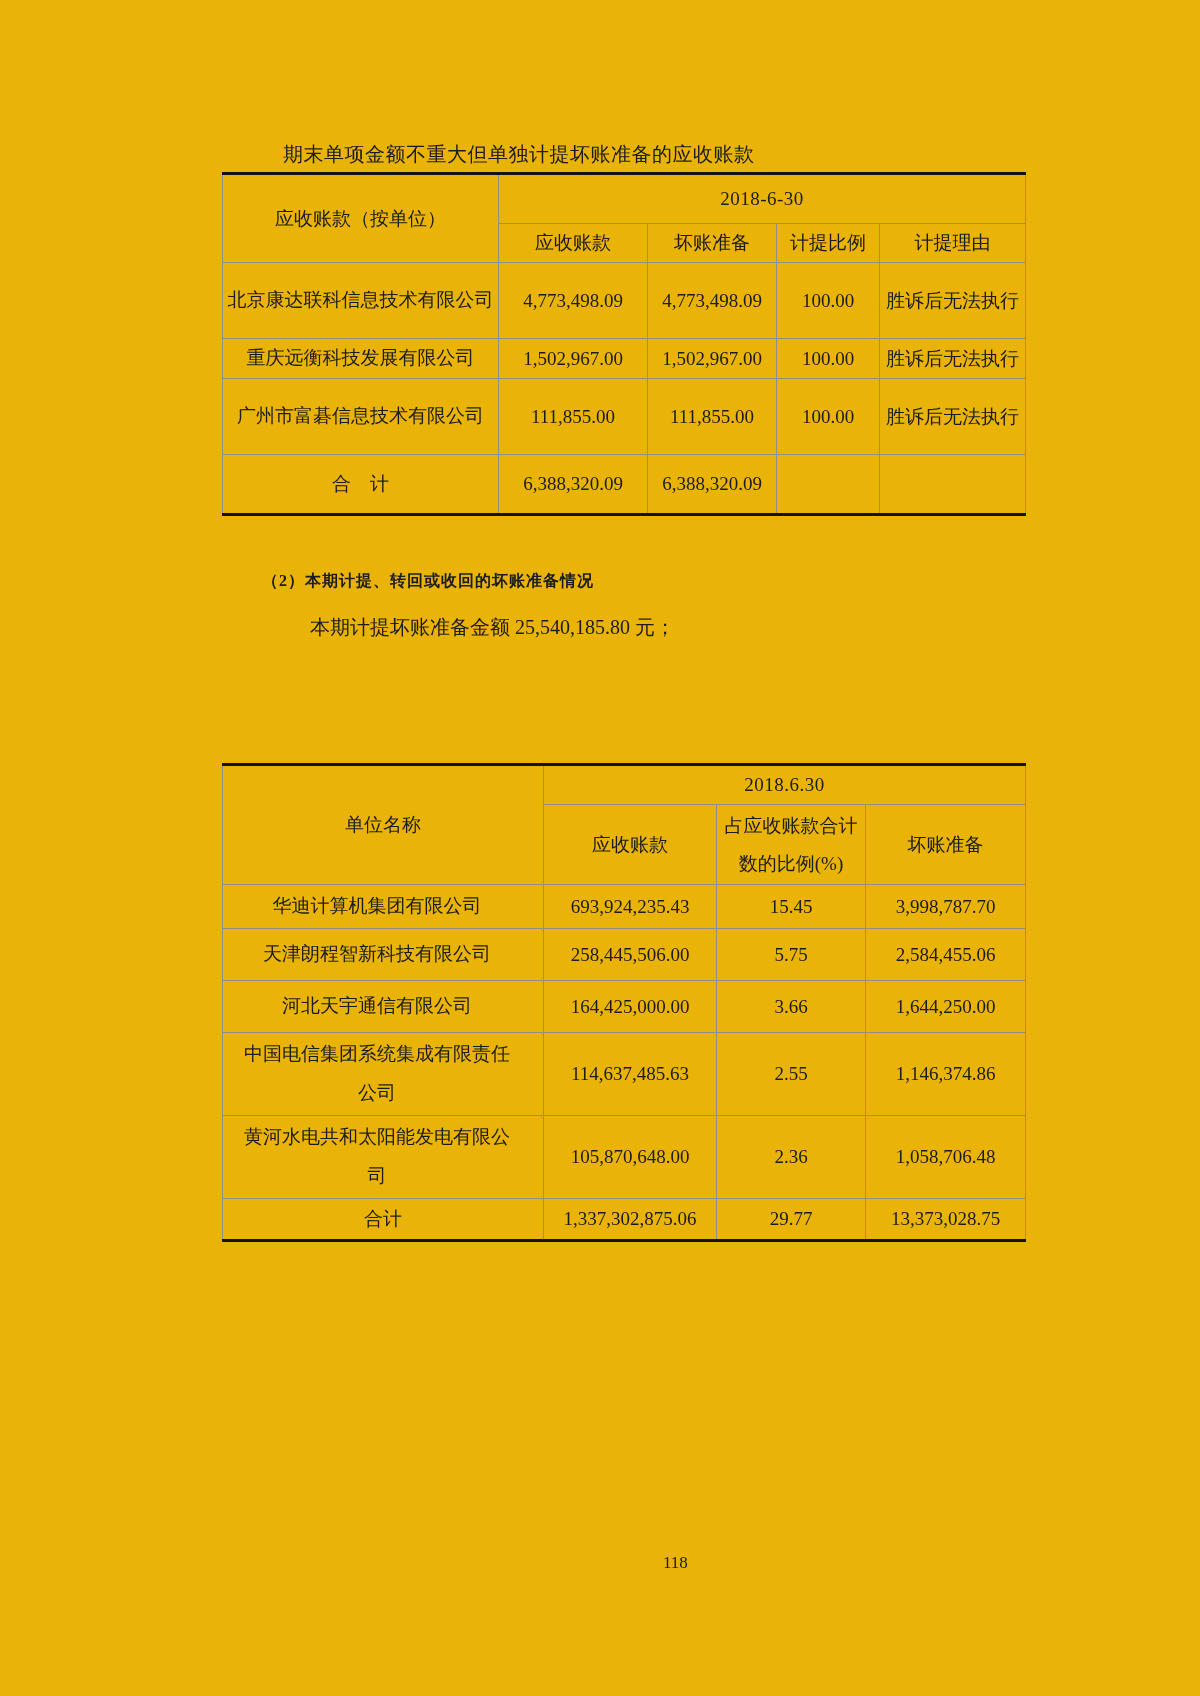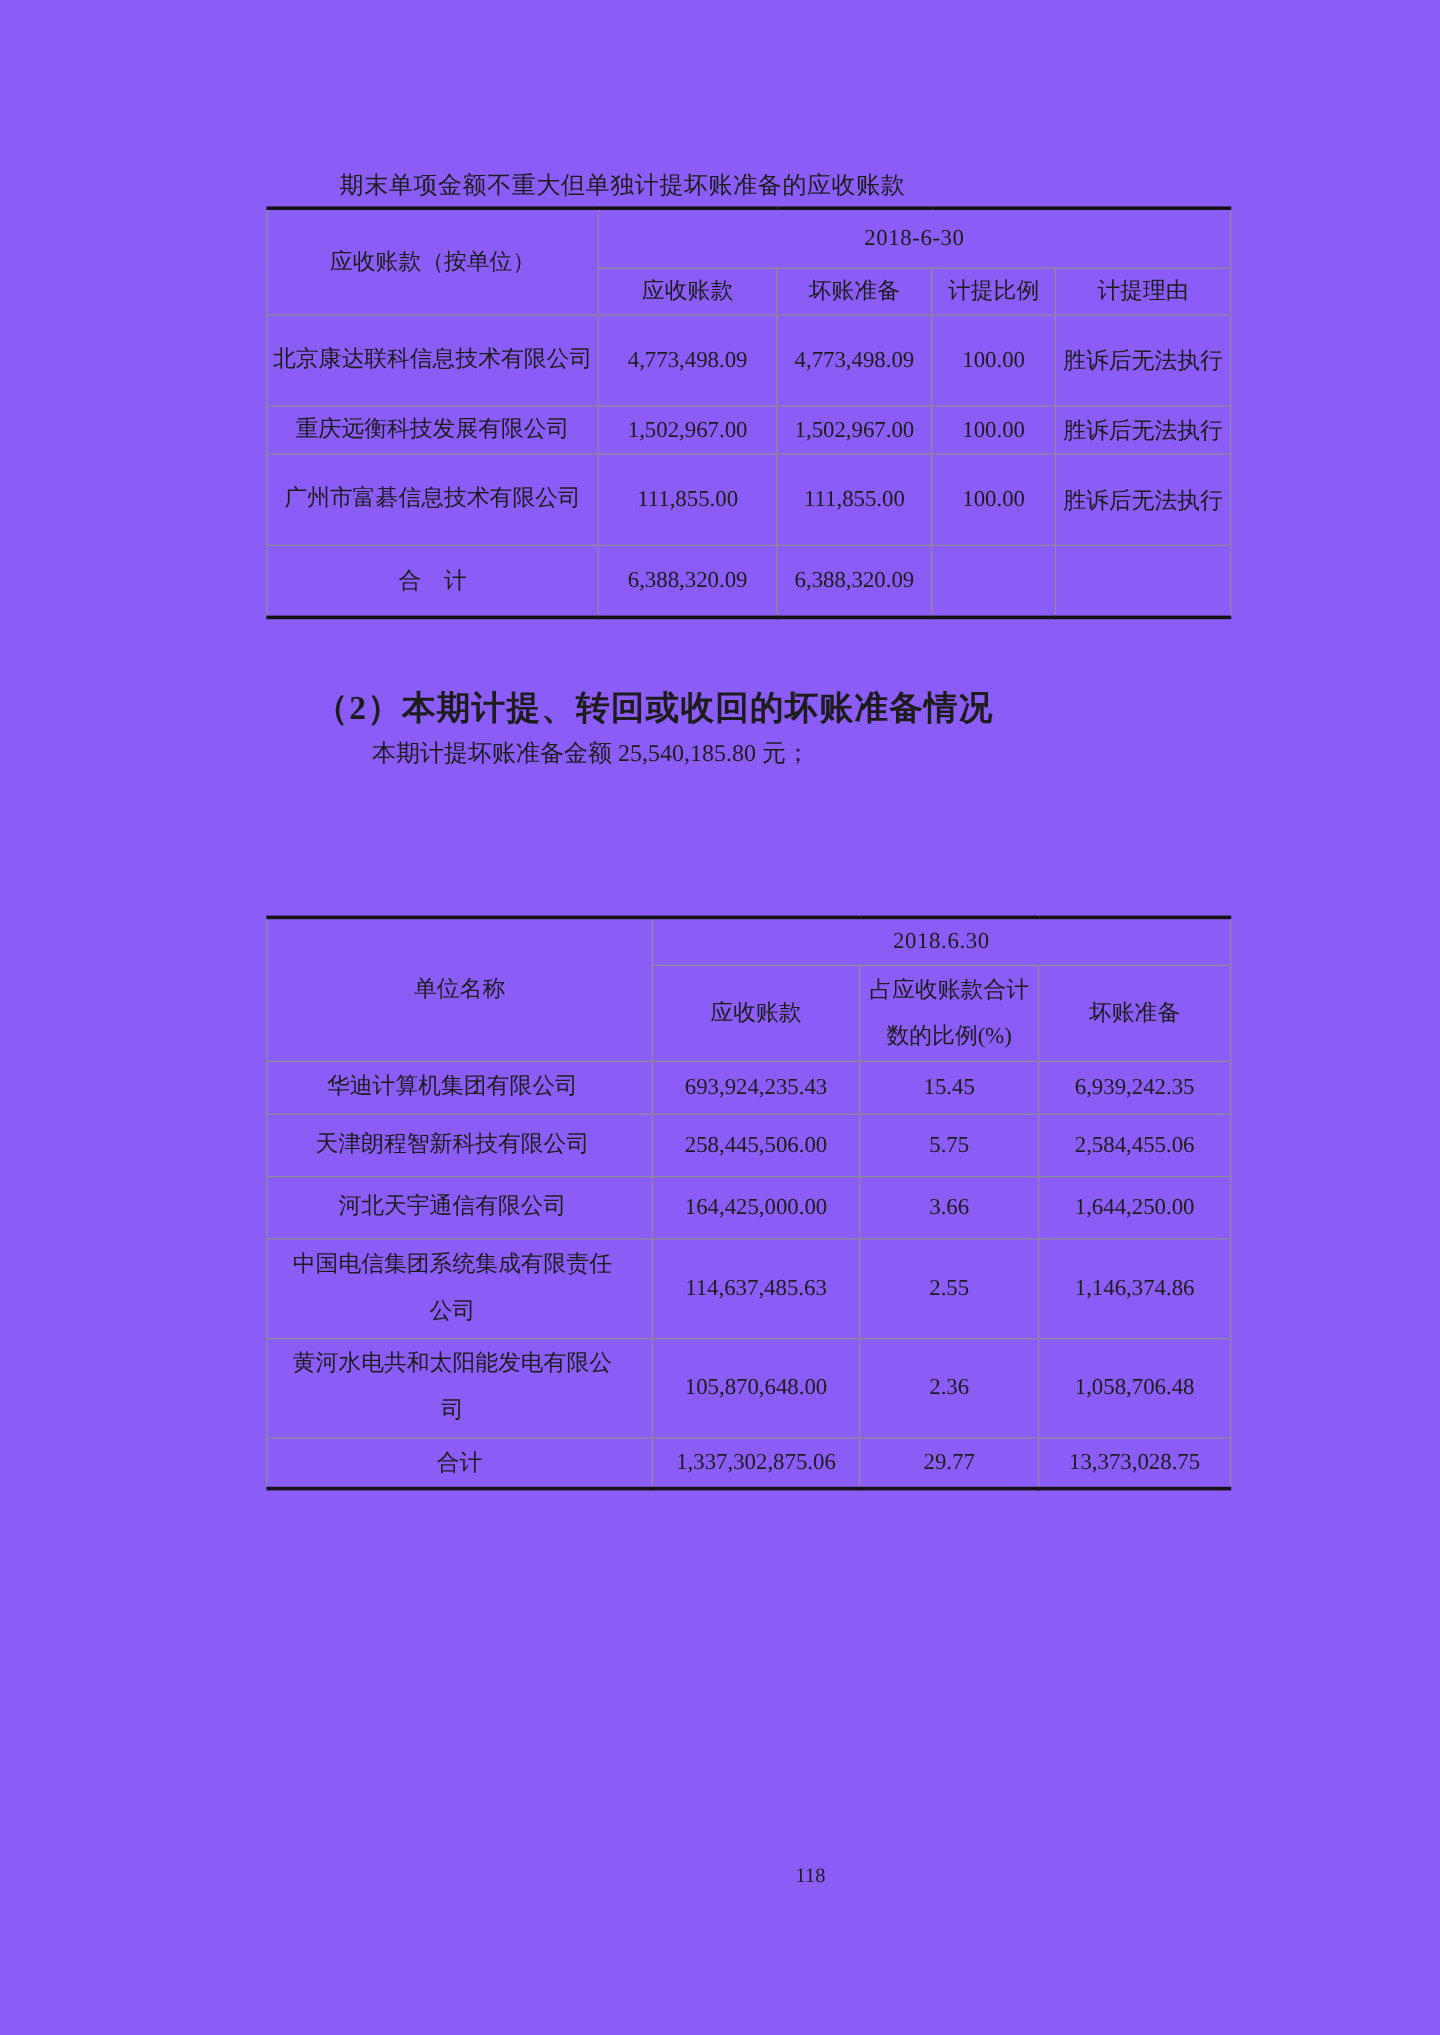--- a/index.html
+++ b/index.html
@@ -1,30 +1,30 @@
 <!DOCTYPE html>
 <html><head>
 <meta charset="utf-8">
 <style>
   html,body{margin:0;padding:0;background:#e8e8e8;}
   .page{
     position:relative;
     width:1200px;height:1696px;
     margin:0 auto;
-    background:#8b5cf6;
+    background:#eab308;
     font-family:"Liberation Serif","DejaVu Serif",serif;
     color:#1c1c1c;
     overflow:hidden;
   }
   .doc-title{
     position:absolute;left:283px;top:141px;
     font-size:20px;letter-spacing:0.5px;white-space:nowrap;
   }
   .heading{
-    position:absolute;font-weight:bold;font-size:28px;
+    position:absolute;font-weight:bold;font-size:16px;
     letter-spacing:1px;white-space:nowrap;
   }
   .h2{left:262px;top:571px;}
   .h3{left:262px;top:655px;}
   .h4{left:246px;top:730px;}
   .body-text{
     position:absolute;left:310px;top:614px;
     font-size:20px;white-space:nowrap;
   }
   table.t{
@@ -142,21 +142,21 @@
       </tr>
       <tr style="height:80px">
         <td class="hdr">应收账款</td>
         <td class="hdr">占应收账款合计数的比例(%)</td>
         <td class="no-br hdr">坏账准备</td>
       </tr>
       <tr style="height:44px">
         <td class="no-bl name">华迪计算机集团有限公司</td>
         <td class="num">693,924,235.43</td>
         <td class="num">15.45</td>
-        <td class="no-br num">6,939,242.35</td>
+        <td class="no-br num">3,998,787.70</td>
       </tr>
       <tr style="height:52px">
         <td class="no-bl name">天津朗程智新科技有限公司</td>
         <td class="num">258,445,506.00</td>
         <td class="num">5.75</td>
         <td class="no-br num">2,584,455.06</td>
       </tr>
       <tr style="height:52px">
         <td class="no-bl name">河北天宇通信有限公司</td>
         <td class="num">164,425,000.00</td>

